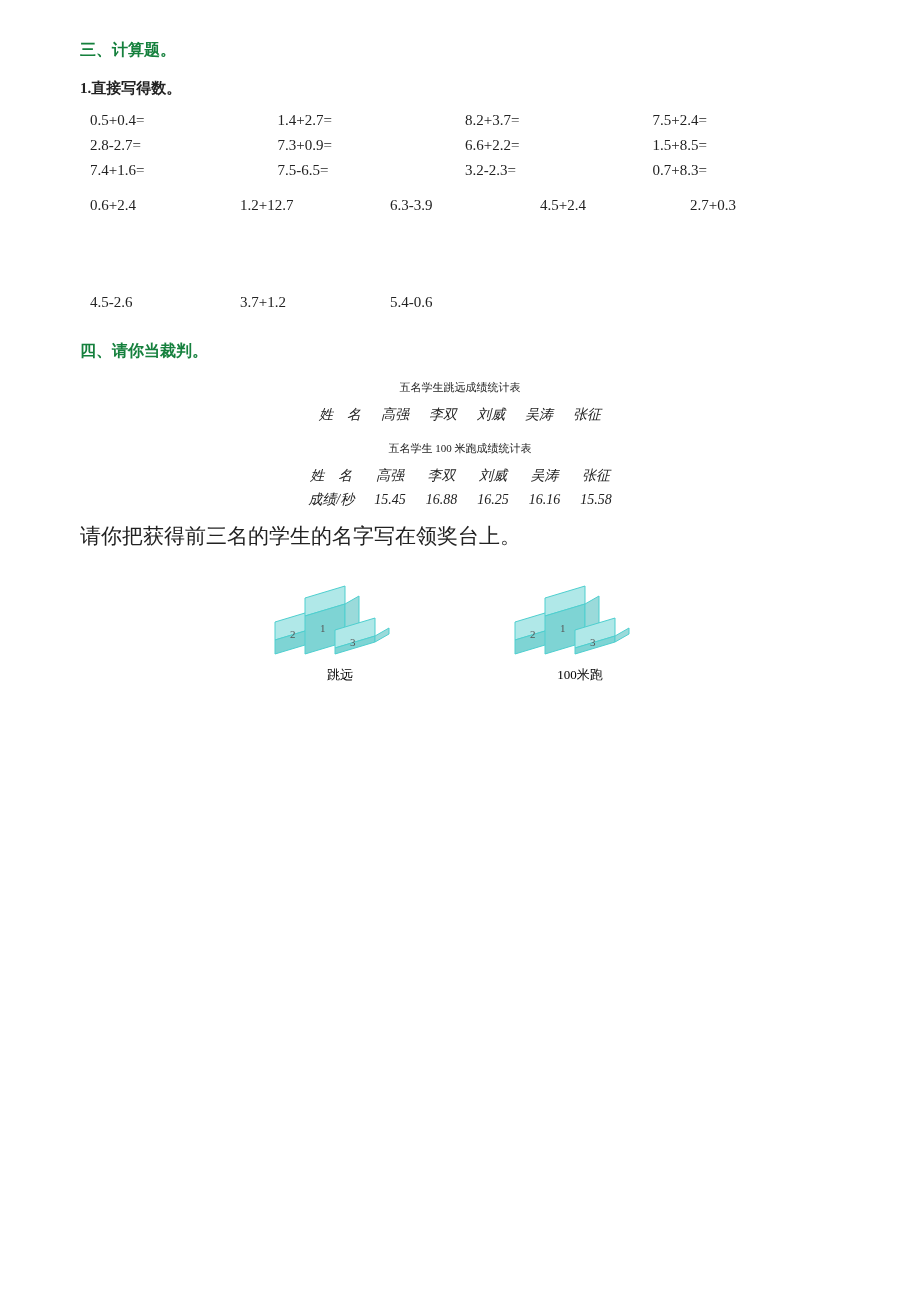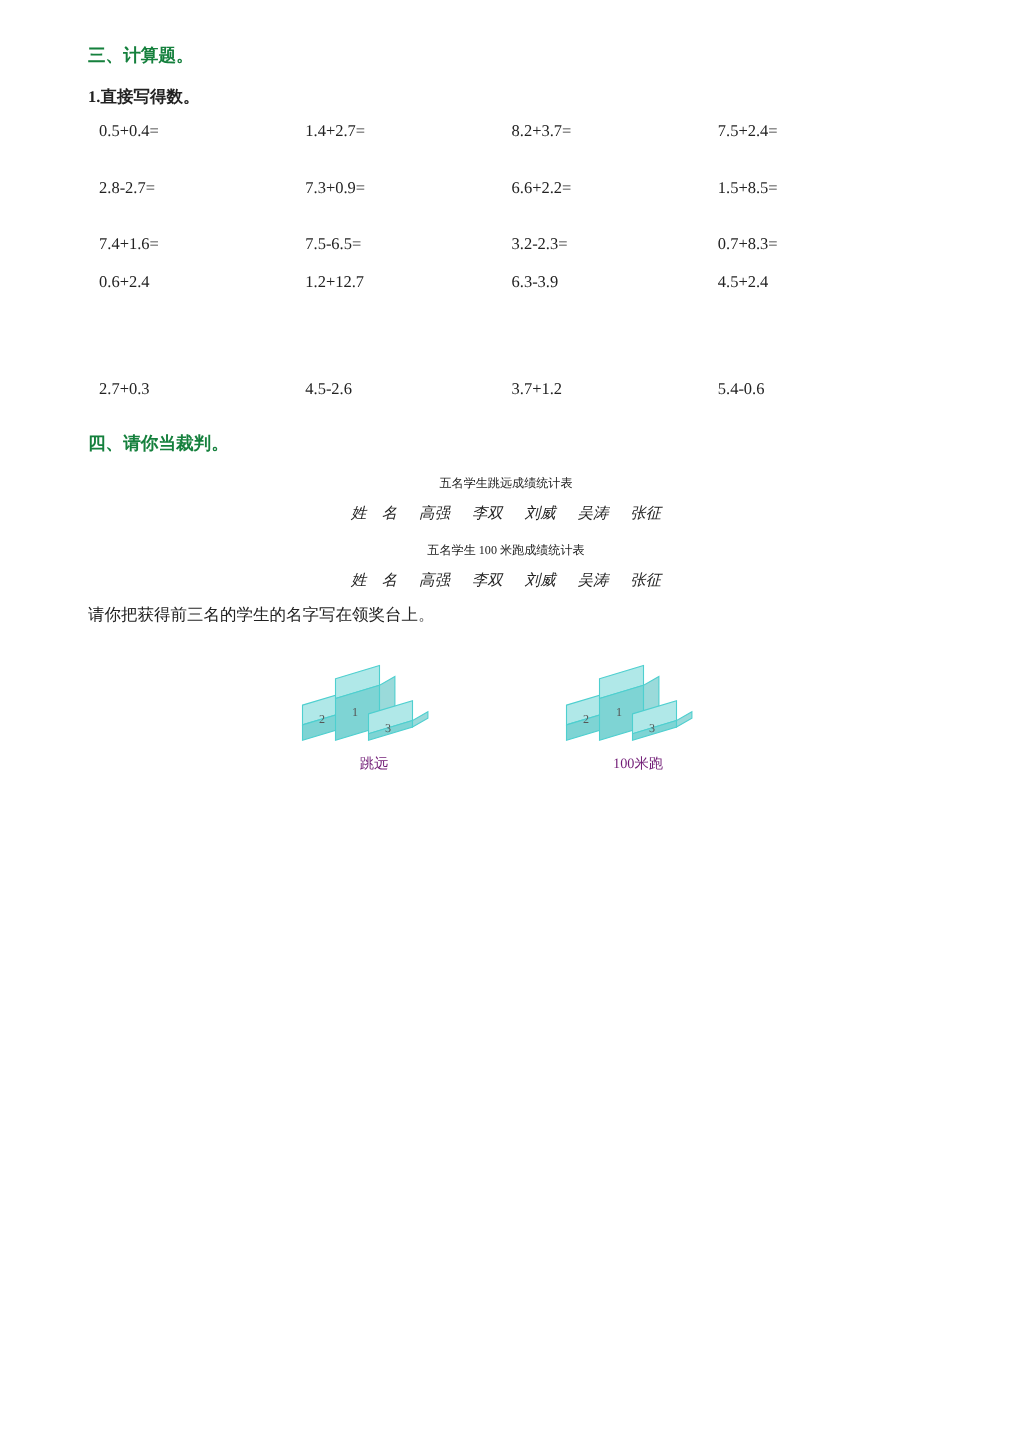--- a/index.html
+++ b/index.html
@@ -19,30 +19,30 @@
       margin-bottom: 18px;
     }
     .sub-title {
       font-size: 15px;
       margin-bottom: 14px;
       font-weight: bold;
     }
     .math-grid {
       display: grid;
       grid-template-columns: repeat(4, 1fr);
-      row-gap: 34px;
+      row-gap: 8px;
       margin-bottom: 18px;
       padding-left: 10px;
     }
     .math-item {
       font-size: 15px;
     }
     .vertical-grid {
       display: grid;
-      grid-template-columns: repeat(4, 1fr);
+      grid-template-columns: repeat(5, 1fr);
       row-gap: 80px;
       margin-bottom: 30px;
       padding-left: 10px;
     }
     .vertical-item {
       font-size: 15px;
     }
     .section-four {
       margin-top: 30px;
     }
@@ -68,29 +68,29 @@
       margin-top: 20px;
     }
     .podium-container {
       display: flex;
       flex-direction: column;
       align-items: center;
     }
     .podium-label {
       font-size: 13px;
       margin-top: 6px;
-      color: #701a75;
+      color: #000000;
     }
     
     .podium-svg {
       width: 160px;
       height: 90px;
     }
     .judge-text {
-      font-size: 15px;
+      font-size: 21px;
       margin: 10px 0 14px 0;
     }
     .section-gap {
       margin-bottom: 22px;
     }
   </style>
 </head>
 <body>
 
 <div class="section-gap">
@@ -150,20 +150,28 @@
   <table>
     <tbody>
         <tr>
       <td>姓　名</td>
       <td>高强</td>
       <td>李双</td>
       <td>刘威</td>
       <td>吴涛</td>
       <td>张征</td>
     </tr>
+    <tr>
+      <td>成绩/秒</td>
+      <td>15.45</td>
+      <td>16.88</td>
+      <td>16.25</td>
+      <td>16.16</td>
+      <td>15.58</td>
+    </tr>
   </tbody>
     </table>
 
   <div class="judge-text">请你把获得前三名的学生的名字写在领奖台上。</div>
 
   <div class="podium-area">
 
     <div class="podium-container">
       <svg class="podium-svg" viewBox="0 0 160 90" xmlns="http://www.w3.org/2000/svg">
 

